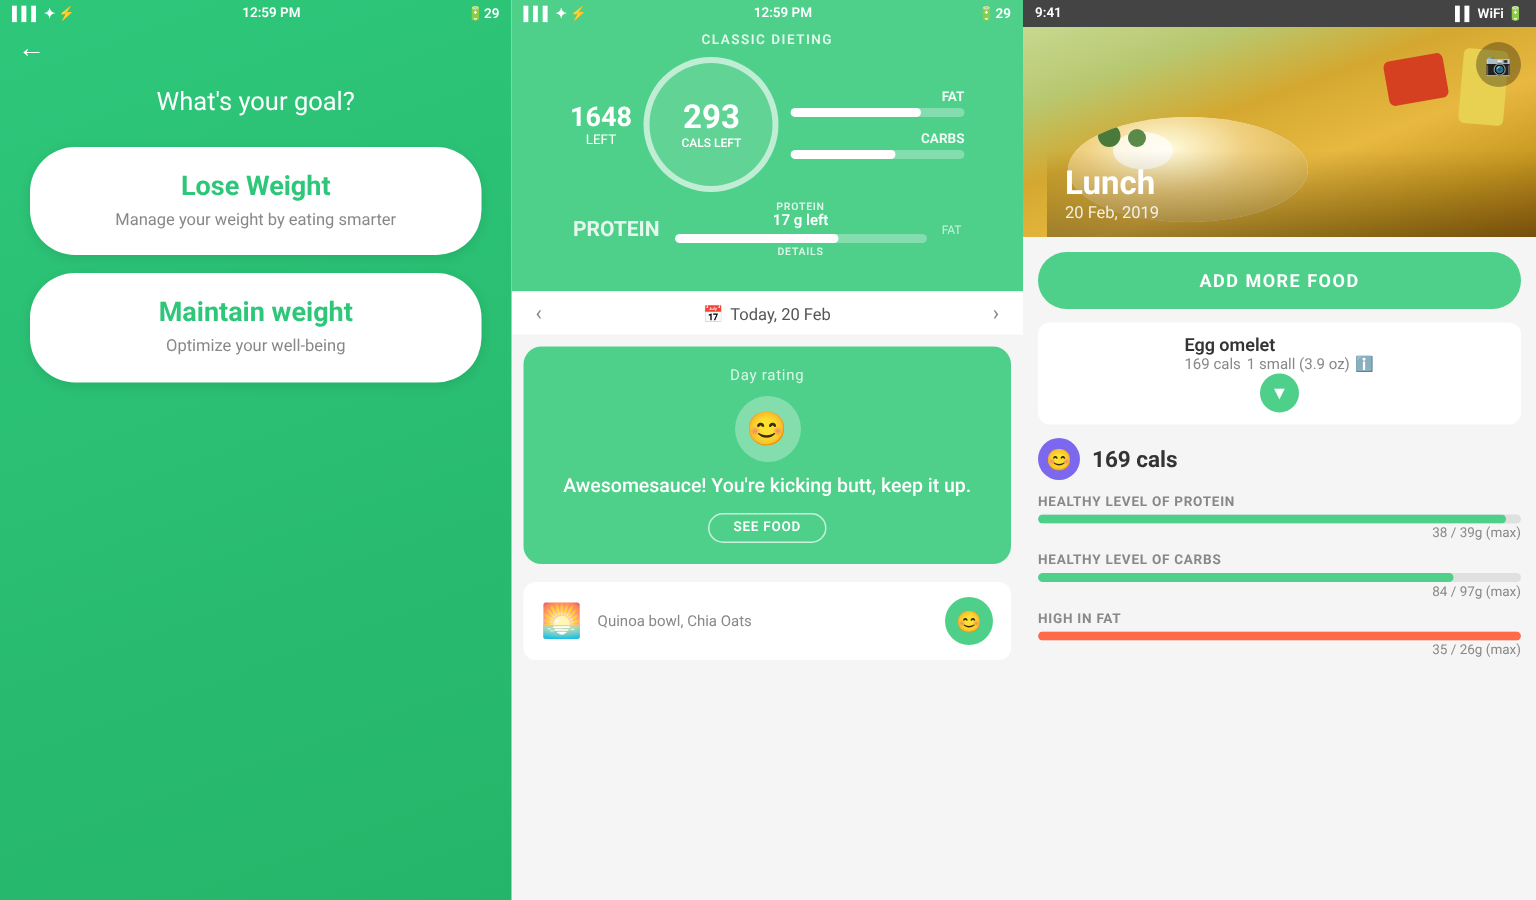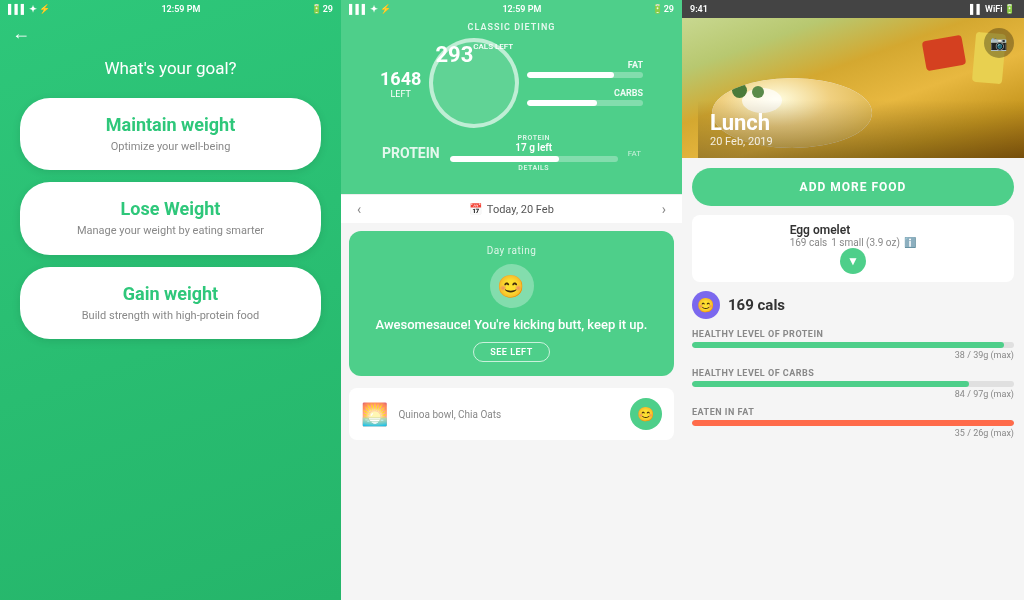--- a/index.html
+++ b/index.html
@@ -105,22 +105,22 @@
       gap: 8px;
     }
     .eaten-block { color: white; font-size: 9px; text-align: center; }
     .eaten-block .eaten-val { font-size: 18px; font-weight: 700; display: block; }
     .circle-calories {
       width: 90px;
       height: 90px;
       border-radius: 50%;
       border: 4px solid rgba(255,255,255,0.6);
       display: flex;
-      flex-direction: row;
-      align-items: flex-start;
+      flex-direction: column;
+      align-items: center;
       justify-content: center;
       color: white;
       flex-shrink: 0;
       background: rgba(255,255,255,0.1);
     }
     .circle-calories .cals-left { font-size: 22px; font-weight: 700; }
     .circle-calories .cals-label { font-size: 8px; font-weight: 500; }
     .macro-bars-right {
       flex: 1;
       display: flex;
@@ -375,30 +375,26 @@
 <div class="panel-1">
   <div class="status-bar">
     <span>▌▌▌ ✦ ⚡</span>
     <span>12:59 PM</span>
     <span>🔋29</span>
   </div>
   <div class="back-btn">←</div>
   <div class="goal-title">What's your goal?</div>
   <div class="goal-options">
     <div class="goal-card">
+      <div class="goal-name">Lose Weight</div>
+      <div class="goal-desc">Manage your weight by eating smarter</div>
+    </div>
+    <div class="goal-card">
       <div class="goal-name">Maintain weight</div>
       <div class="goal-desc">Optimize your well-being</div>
-    </div>
-    <div class="goal-card">
-      <div class="goal-name">Lose Weight</div>
-      <div class="goal-desc">Manage your weight by eating smarter</div>
-    </div>
-    <div class="goal-card">
-      <div class="goal-name">Gain weight</div>
-      <div class="goal-desc">Build strength with high-protein food</div>
     </div>
   </div>
 </div>
 
 <div class="panel-2">
   <div class="status-bar">
     <span>▌▌▌ ✦ ⚡</span>
     <span>12:59 PM</span>
     <span>🔋29</span>
   </div>
@@ -450,21 +446,21 @@
       <span>📅</span>
       <span>Today, 20 Feb</span>
     </div>
     <span class="date-nav-arrow">›</span>
   </div>
 
   <div class="day-rating-card">
     <div class="day-rating-title">Day rating</div>
     <div class="smiley">😊</div>
     <div class="day-rating-text">Awesomesauce! You're kicking butt, keep it up.</div>
-    <div class="see-more-btn">SEE LEFT</div>
+    <div class="see-more-btn">SEE FOOD</div>
   </div>
 
   <div class="breakfast-row">
     <div class="breakfast-icon">🌅</div>
     <div class="breakfast-info">
       <div class="breakfast-sub">Quinoa bowl, Chia Oats</div>
     </div>
     <div class="more-badge">😊</div>
   </div>
 </div>
@@ -525,21 +521,21 @@
     <div class="nutrient-label">HEALTHY LEVEL OF CARBS</div>
     <div class="nutrient-bar-bg">
       <div class="nutrient-bar-fill green" style="width:86%"></div>
     </div>
     <div class="nutrient-values">
       <span>84</span> / <span>97g (max)</span>
     </div>
   </div>
 
   <div class="nutrient-section">
-    <div class="nutrient-label">EATEN IN FAT</div>
+    <div class="nutrient-label">HIGH IN FAT</div>
     <div class="nutrient-bar-bg">
       <div class="nutrient-bar-fill orange" style="width:100%"></div>
     </div>
     <div class="nutrient-values">
       <span>35</span> / <span>26g (max)</span>
     </div>
   </div>
 </div>
 
 </body></html>

